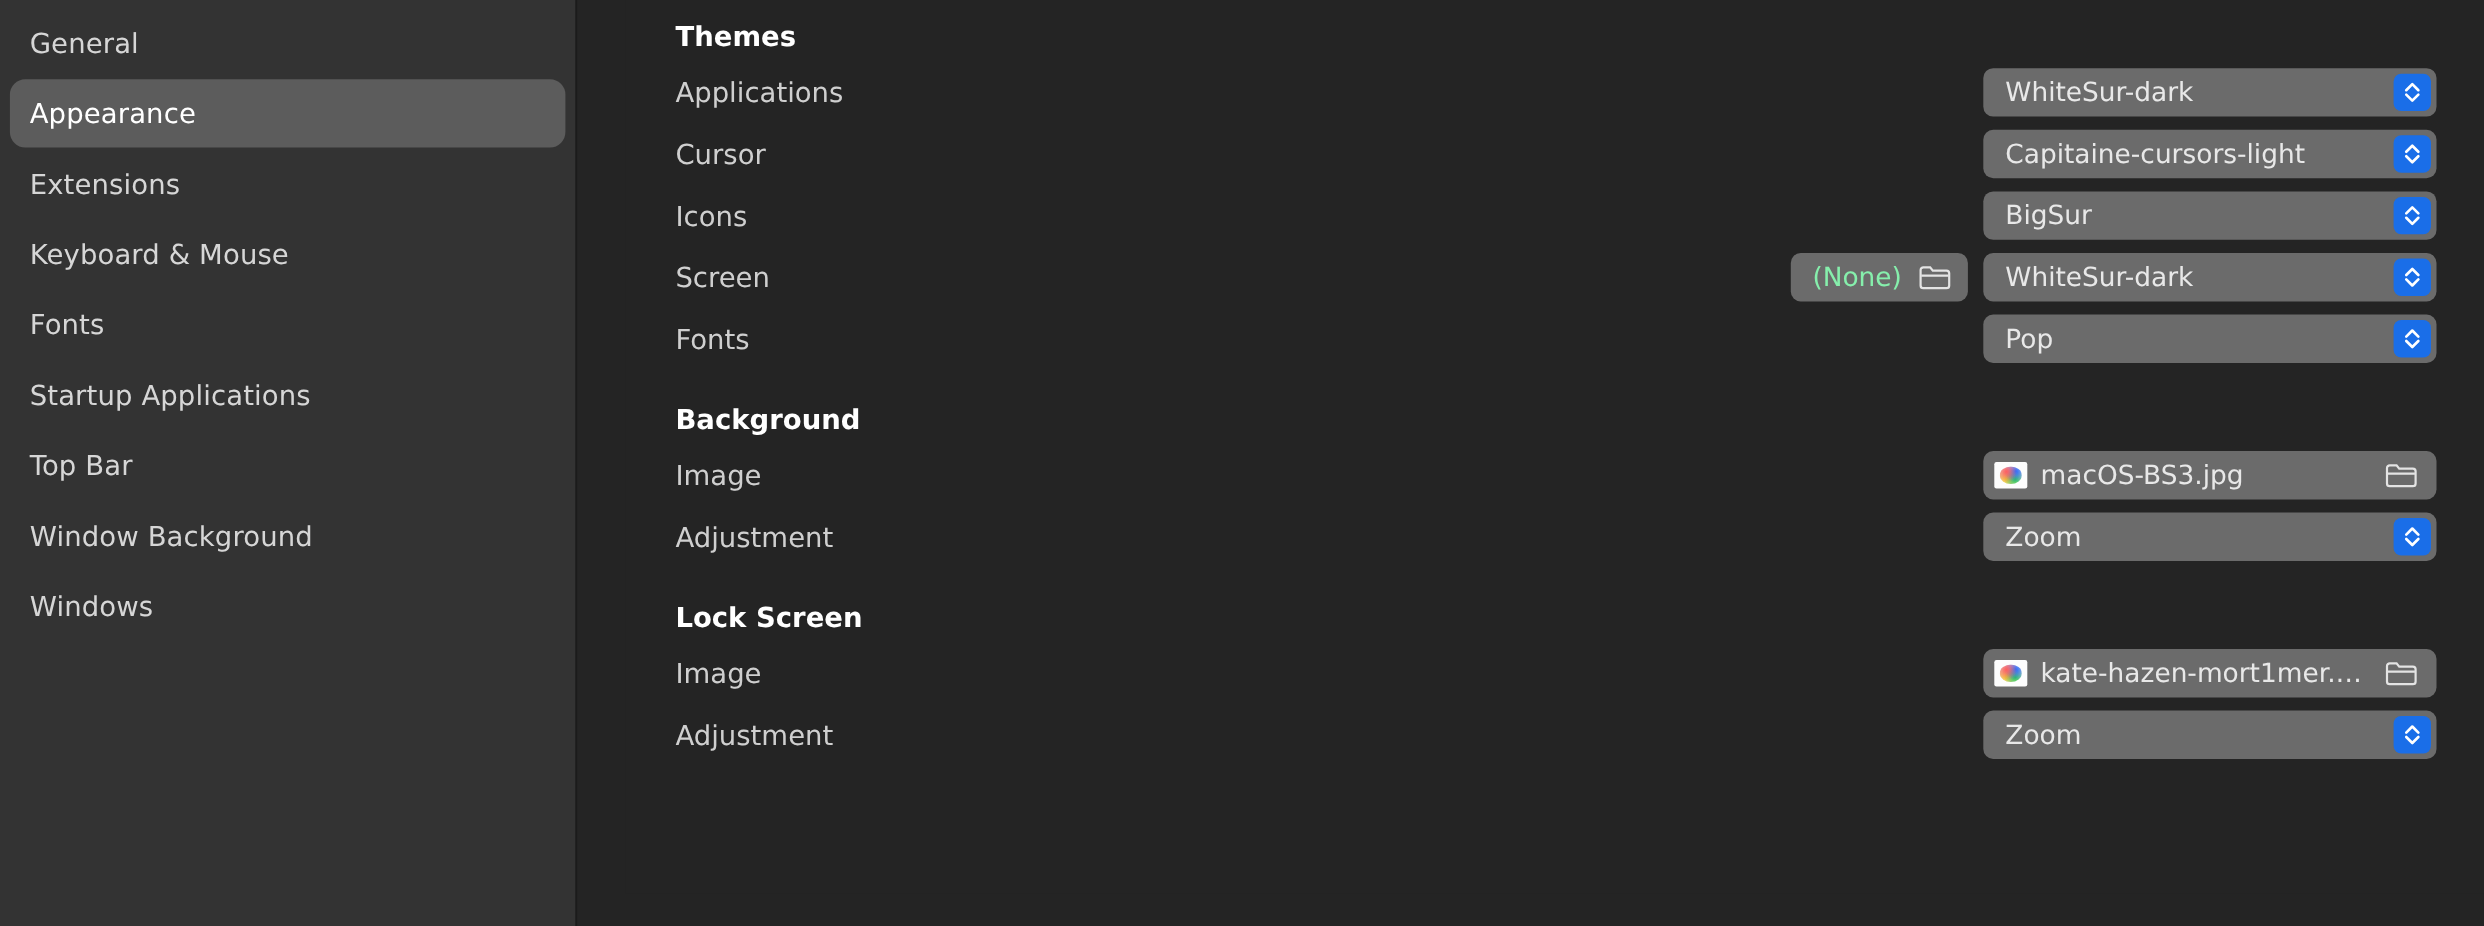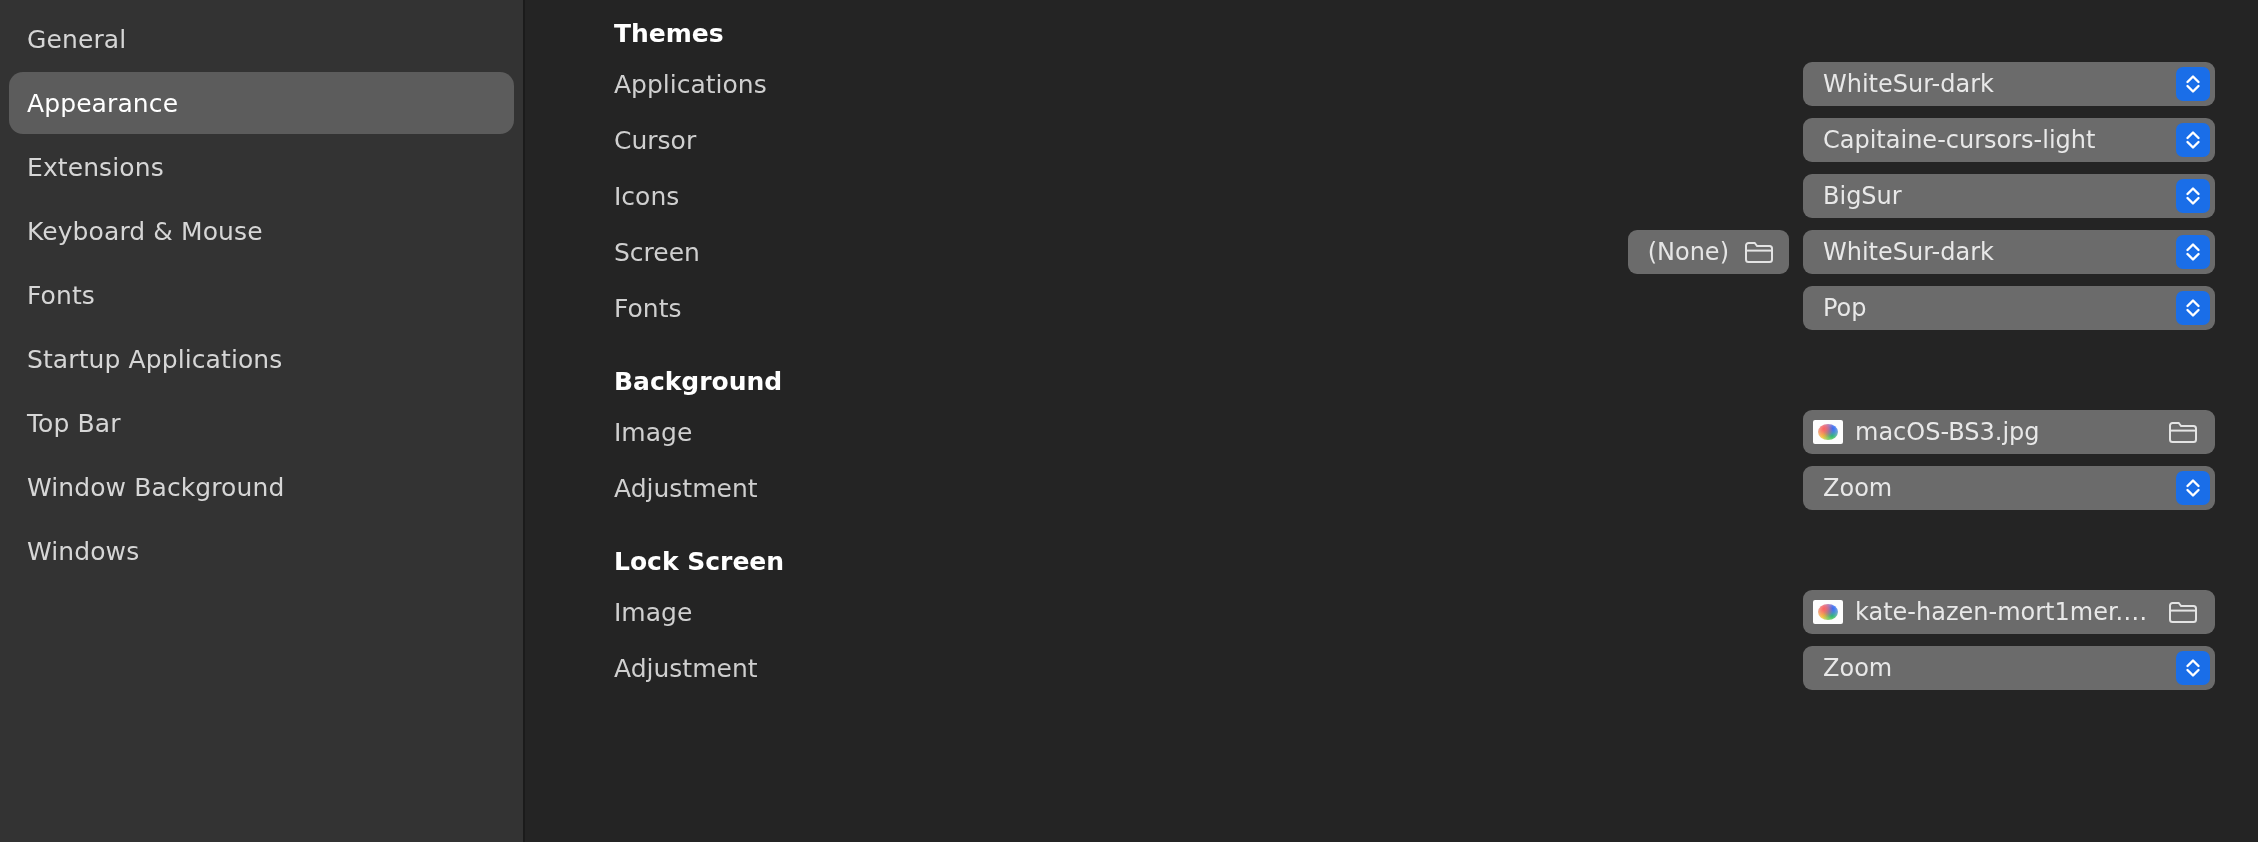--- a/index.html
+++ b/index.html
@@ -111,21 +111,21 @@
     height: 44px;
     background: #6b6b6b;
     border-radius: 9px;
     display: flex;
     align-items: center;
     gap: 14px;
     padding: 0 14px 0 20px;
     cursor: pointer;
   }
   .filebtn-label {
-    color: #e5e5e5;
+    color: #86efac;
     font-size: 24px;
     white-space: nowrap;
   }
 
   
   .imgbtn {
     width: 412px;
     height: 44px;
     background: #6b6b6b;
     border-radius: 9px;

